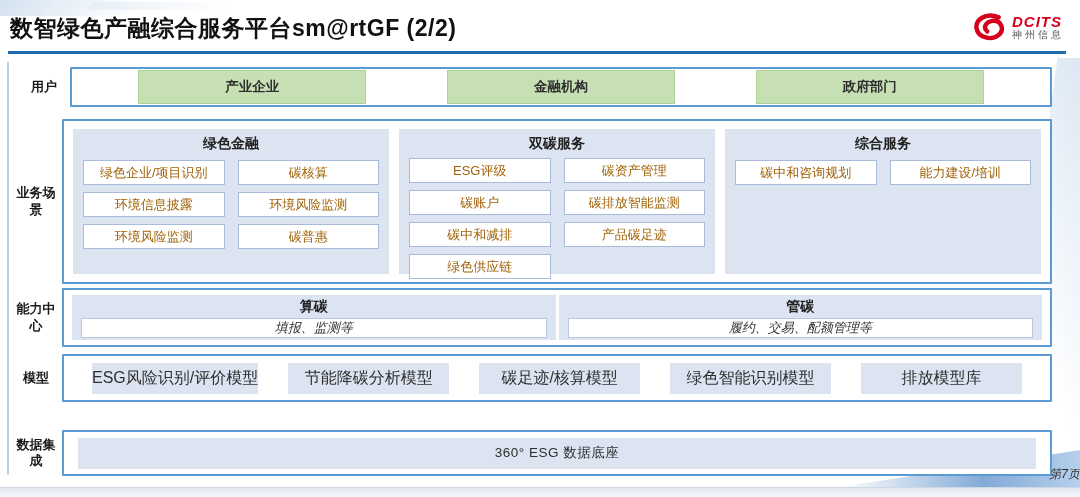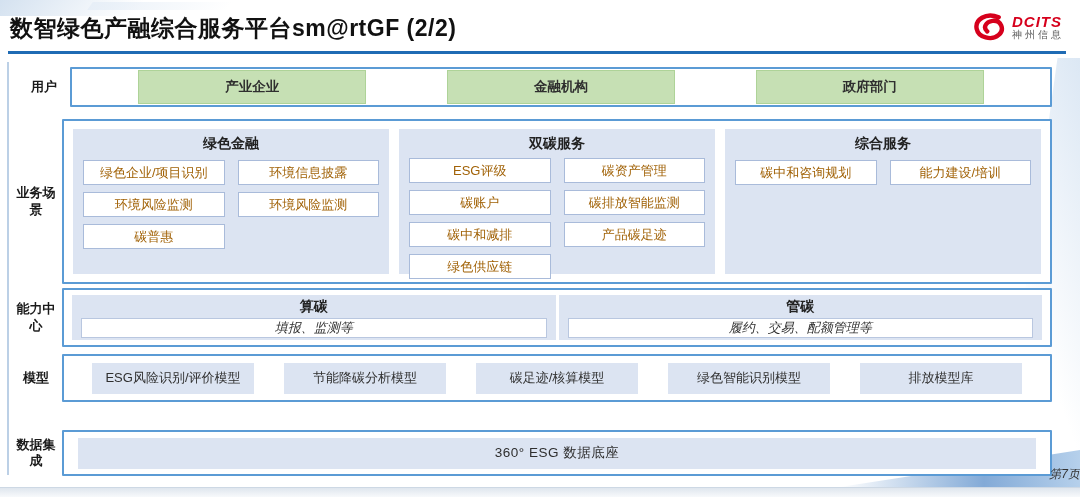--- a/index.html
+++ b/index.html
@@ -102,21 +102,21 @@
     margin-top:2px; flex:1; background:#fff; border:1px solid #b9c7e0;
     display:flex; align-items:center; justify-content:center;
     font-size:13px; font-style:italic; color:#2f2f2f;
   }
 
   
   .models-box { align-items:center; padding:0 28px; gap:30px; }
   .model-chip {
     flex:1; height:31px; background:#dce4f2;
     display:flex; align-items:center; justify-content:center;
-    font-size:13px; color:#2f2f2f; white-space:nowrap;
+    font-size:16px; color:#2f2f2f; white-space:nowrap;
   }
 
   
   .data-box { align-items:center; padding:0 14px; }
   .data-chip {
     flex:1; height:31px; background:#dce4f2;
     display:flex; align-items:center; justify-content:center;
     font-size:13.5px; color:#2f2f2f; letter-spacing:.5px;
   }
 
@@ -164,20 +164,21 @@
     </div>
 
     <div class="row" style="height:165px; margin-bottom:4px;">
       <div class="row-label">业务场景</div>
       <div class="row-box scenarios-box">
 
         <div class="panel">
           <div class="panel-title">绿色金融</div>
           <div class="panel-grid">
             <div class="white-item">绿色企业/项目识别</div>
+            <div class="white-item">碳核算</div>
             <div class="white-item">环境信息披露</div>
             <div class="white-item">环境风险监测</div>
             <div class="white-item">环境风险监测</div>
             <div class="white-item">碳普惠</div>
           </div>
         </div>
 
         <div class="panel">
           <div class="panel-title">双碳服务</div>
           <div class="panel-grid">

